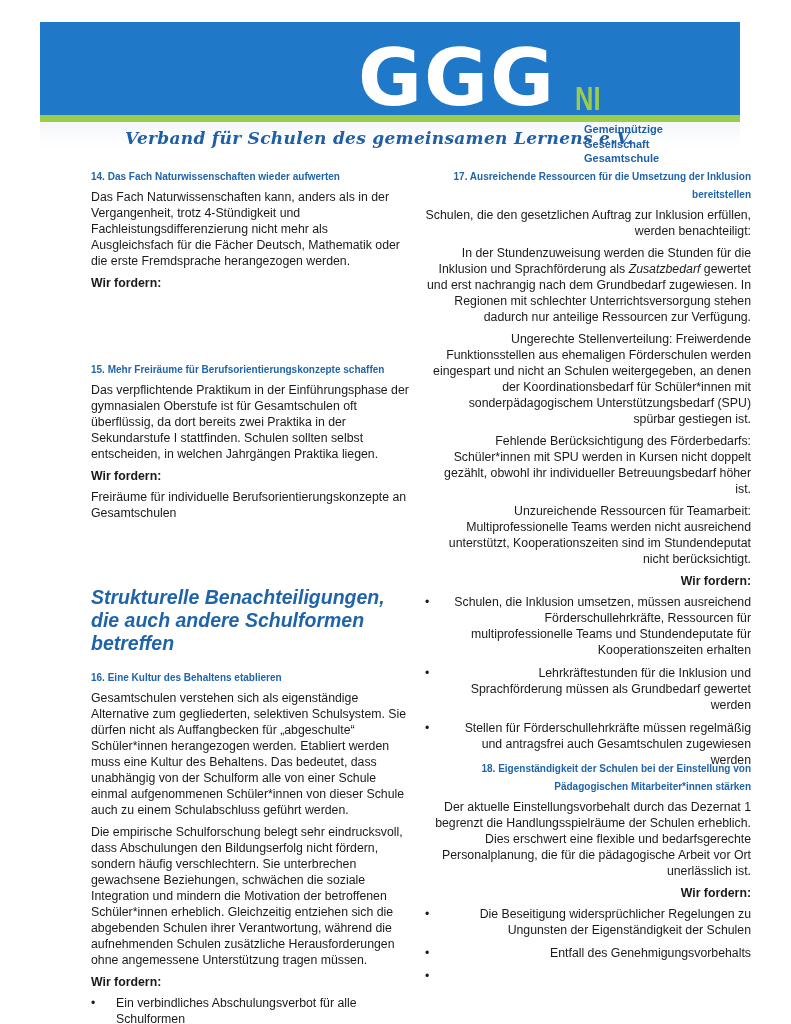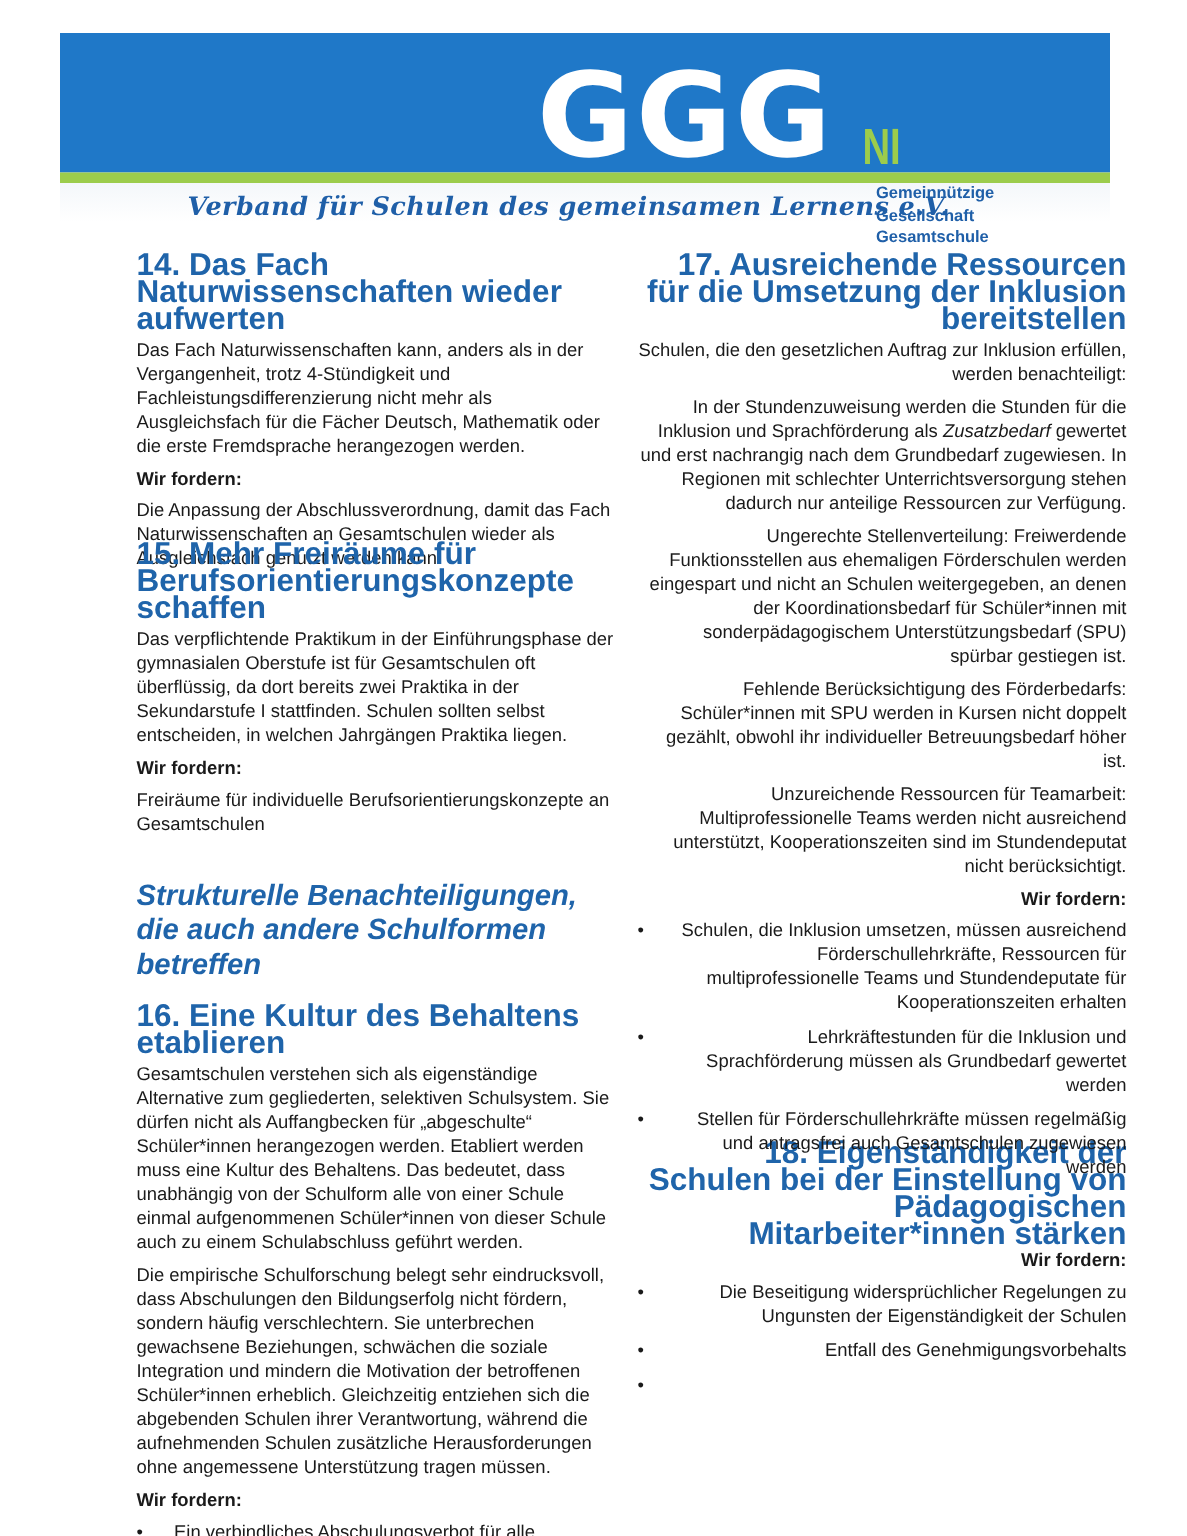--- a/index.html
+++ b/index.html
@@ -17,21 +17,21 @@
   .logo-ni { position: absolute; left: 575px; top: 78px; font-family: "Liberation Sans", sans-serif;
              font-weight: bold; color: #9ccc4c; font-size: 34px; line-height: 40px;
              transform: scaleX(0.75); transform-origin: left; }
   .tagline { position: absolute; left: 125px; top: 128px; font-family: "DejaVu Serif", serif;
              font-style: italic; color: #1f5fa8; font-size: 17px; letter-spacing: 0.3px; font-weight: bold; }
   .gg { position: absolute; left: 584px; top: 122px; font-weight: bold; color: #1f5fa8;
         font-size: 11px; line-height: 14.5px; }
   .col { position: absolute; top: 168px; }
   .col.left { left: 91px; width: 320px; }
   .col.right { left: 425px; width: 326px; text-align: right; }
-  h2 { margin: 0; color: #1f64aa; font-size: 21px; line-height: 18px; font-weight: bold; }
+  h2 { margin: 0; color: #1f64aa; font-size: 10px; line-height: 18px; font-weight: bold; }
   h1 { margin: 0; color: #1f64aa; font-size: 19.5px; line-height: 23px; font-weight: bold;
        font-style: italic; }
   p { margin: 3px 0 6px 0; font-size: 12.3px; line-height: 16px; }
   .ask { margin: 0 0 5px 0; font-weight: bold; font-size: 12.3px; line-height: 16px; }
   ul { margin: 0; padding: 0; list-style: none; }
   li { position: relative; padding-left: 25px; font-size: 12.3px; line-height: 16px;
        margin-bottom: 7px; }
   li .bullet { position: absolute; left: 0; top: 0; }
   .sec { margin-bottom: 0; }
   em { font-style: italic; }
@@ -49,21 +49,20 @@
   <div>Gemeinnützige</div>
   <div>Gesellschaft</div>
   <div>Gesamtschule</div>
 </div>
 
 <div class="col left">
   <div class="sec" style="height:193px;">
     <h2>14. Das Fach Naturwissenschaften wieder aufwerten</h2>
     <p>Das Fach Naturwissenschaften kann, anders als in der Vergangenheit, trotz 4-Stündigkeit und Fachleistungsdifferenzierung nicht mehr als Ausgleichsfach für die Fächer Deutsch, Mathematik oder die erste Fremdsprache herangezogen werden.</p>
     <div class="ask">Wir fordern:</div>
-    <p style="margin-top:0;">Die Anpassung der Abschlussverordnung, damit das Fach Naturwissenschaften an Gesamtschulen wieder als Ausgleichsfach genutzt werden kann</p>
   </div>
   <div class="sec" style="height:225px;">
     <h2>15. Mehr Freiräume für Berufsorientierungskonzepte schaffen</h2>
     <p>Das verpflichtende Praktikum in der Einführungsphase der gymnasialen Oberstufe ist für Gesamtschulen oft überflüssig, da dort bereits zwei Praktika in der Sekundarstufe I stattfinden. Schulen sollten selbst entscheiden, in welchen Jahrgängen Praktika liegen.</p>
     <div class="ask">Wir fordern:</div>
     <p style="margin-top:0;">Freiräume für individuelle Berufsorientierungskonzepte an Gesamtschulen</p>
   </div>
   <h1 style="margin-bottom:14px;">Strukturelle Benachteiligungen, die auch andere Schulformen betreffen</h1>
   <div class="sec">
     <h2>16. Eine Kultur des Behaltens etablieren</h2>
@@ -87,20 +86,21 @@
     <p>Unzureichende Ressourcen für Teamarbeit: Multiprofessionelle Teams werden nicht ausreichend unterstützt, Kooperationszeiten sind im Stundendeputat nicht berücksichtigt.</p>
     <div class="ask">Wir fordern:</div>
     <ul>
       <li><span class="bullet">•</span><span>Schulen, die Inklusion umsetzen, müssen ausreichend Förderschullehrkräfte, Ressourcen für multiprofessionelle Teams und Stundendeputate für Kooperationszeiten erhalten</span></li>
       <li><span class="bullet">•</span><span>Lehrkräftestunden für die Inklusion und Sprachförderung müssen als Grundbedarf gewertet werden</span></li>
       <li><span class="bullet">•</span><span>Stellen für Förderschullehrkräfte müssen regelmäßig und antragsfrei auch Gesamtschulen zugewiesen werden</span></li>
     </ul>
   </div>
   <div class="sec">
     <h2>18. Eigenständigkeit der Schulen bei der Einstellung von Pädagogischen Mitarbeiter*innen stärken</h2>
+    <p>Der aktuelle Einstellungsvorbehalt durch das Dezernat 1 begrenzt die Handlungsspielräume der Schulen erheblich. Dies erschwert eine flexible und bedarfsgerechte Personalplanung, die für die pädagogische Arbeit vor Ort unerlässlich ist.</p>
     <div class="ask">Wir fordern:</div>
     <ul>
       <li><span class="bullet">•</span><span>Die Beseitigung widersprüchlicher Regelungen zu Ungunsten der Eigenständigkeit der Schulen</span></li>
       <li><span class="bullet">•</span><span>Entfall des Genehmigungsvorbehalts</span></li>
       <li><span class="bullet">•</span></li>
     </ul>
   </div>
 </div>
 
 </body></html>

